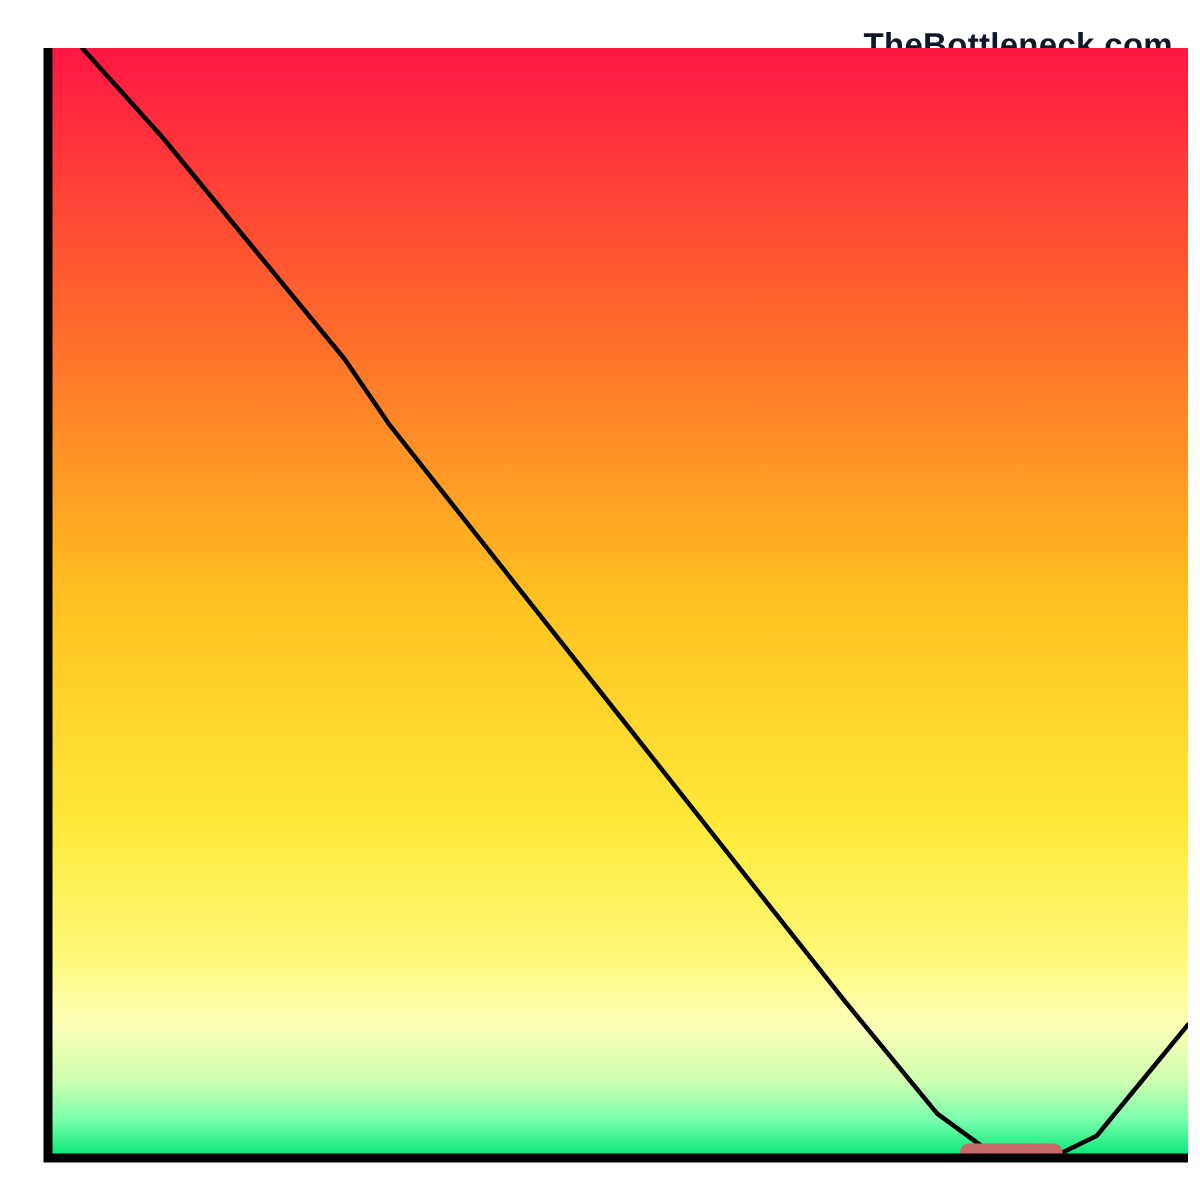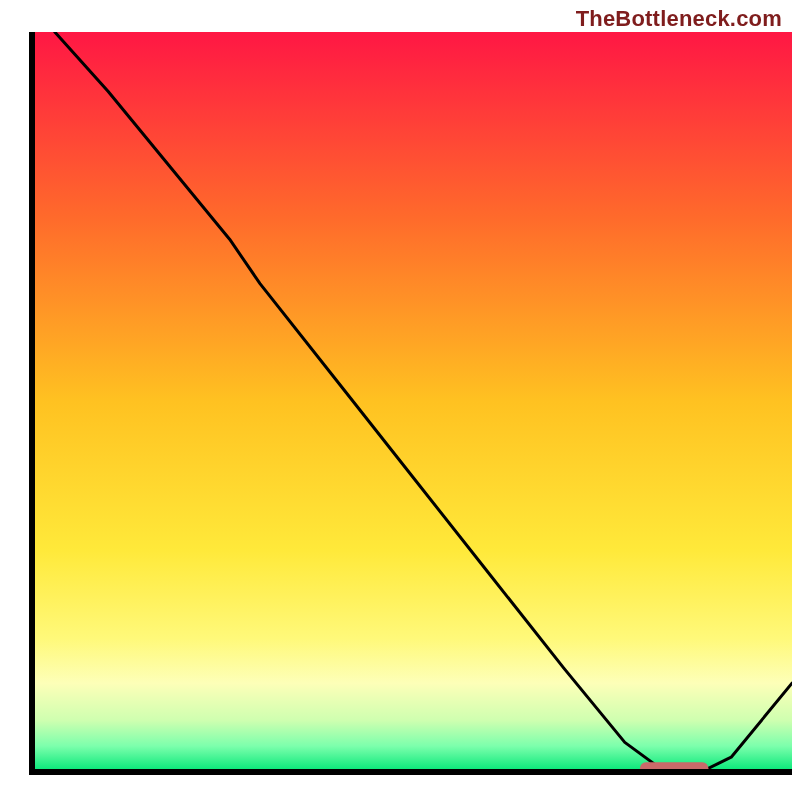--- a/index.html
+++ b/index.html
@@ -11,25 +11,25 @@
     font-family: Arial, Helvetica, sans-serif;
     overflow: hidden;
   }
   .frame {
     position: relative;
     width: 800px;
     height: 800px;
   }
   .watermark {
     position: absolute;
-    top: 6px;
+    top: 17px;
     right: 18px;
     font-size: 22px;
     font-weight: bold;
-    color: #7f1d1d;
+    color: #0f172a;
     letter-spacing: 0.2px;
   }
   svg.plot {
     position: absolute;
     left: 0;
     top: 0;
     width: 800px;
     height: 800px;
   }
 </style>

